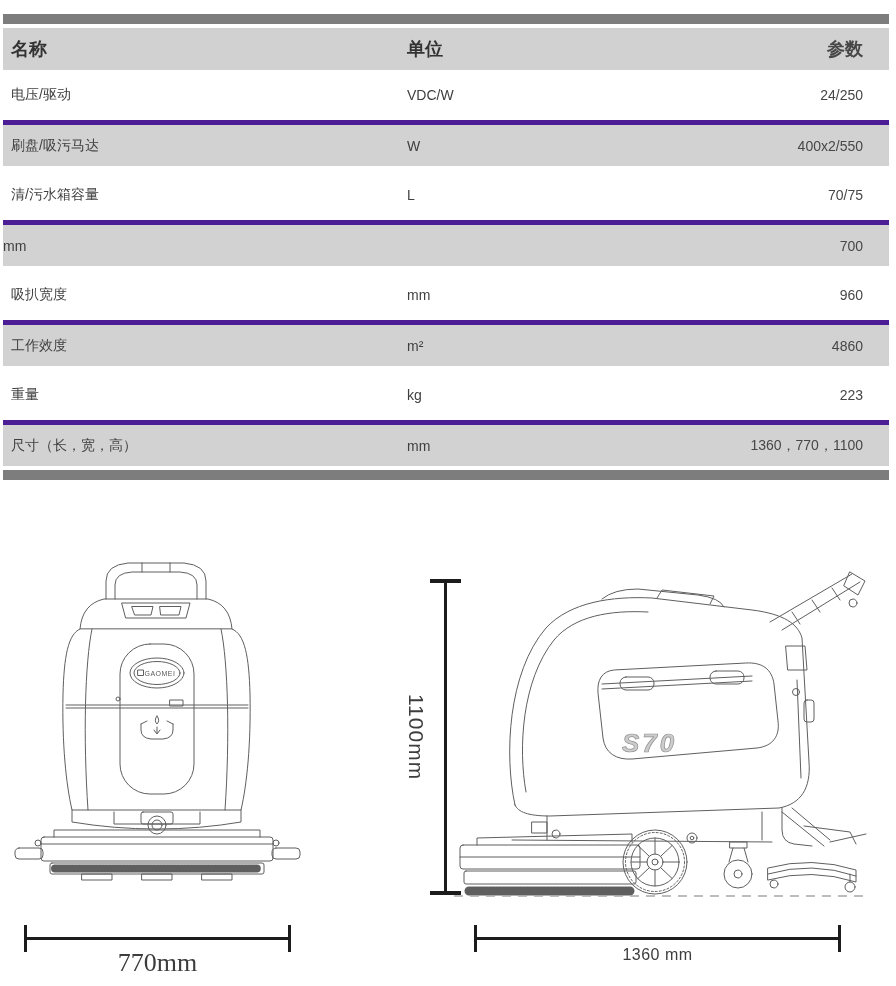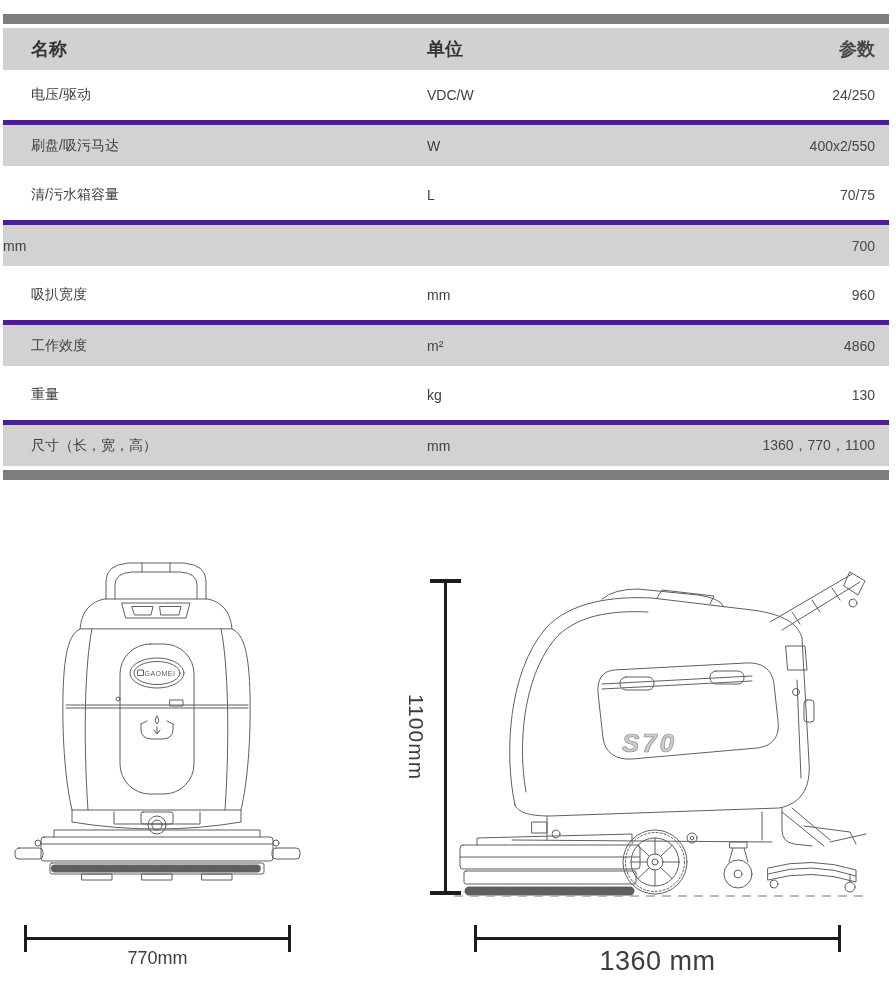--- a/index.html
+++ b/index.html
@@ -11,23 +11,23 @@
   .bar.top{top:14px;}
   .bar.bottom{top:470px;}
 
   
   .spec{position:absolute;left:3px;right:7px;top:28px;}
   .thead{height:42px;background:#d1d1d1;display:flex;align-items:center;
          font-weight:bold;font-size:18px;color:#333333;}
   .trow{height:50px;display:flex;align-items:center;font-size:14px;color:#3f3f3f;
         box-sizing:border-box;background:#fff;}
   .trow.stripe{background:#d2d2d2;border-top:5px solid #4c1d95;border-bottom:4px solid #fff;}
-  .cell-name{width:396px;flex:none;padding-left:28px;}
+  .cell-name{width:396px;flex:none;padding-left:8px;}
   .cell-unit{flex:1;}
-  .cell-value{padding-right:14px;text-align:center;color:#474747;}
+  .cell-value{padding-right:26px;text-align:center;color:#474747;}
 
   
   svg{position:absolute;}
   .front-svg{left:14px;top:532px;}
   .side-svg{left:452px;top:550px;}
 
   
   .dim-h{position:absolute;height:3px;background:#1c1c1c;}
   .dim-h::before,.dim-h::after{content:"";position:absolute;width:3px;height:27px;
       background:#1c1c1c;top:-12px;}
@@ -36,22 +36,22 @@
   .dim-770{left:24px;top:937px;width:267px;}
   .dim-1360{left:474px;top:937px;width:367px;}
 
   .dim-v{position:absolute;width:3px;background:#1c1c1c;left:444px;top:579px;height:316px;}
   .dim-v::before,.dim-v::after{content:"";position:absolute;width:31px;height:4px;
       background:#1c1c1c;left:-14px;}
   .dim-v::before{top:0;}
   .dim-v::after{bottom:0;}
 
   .dim-label{position:absolute;color:#3d3d3d;text-align:center;}
-  .label-770{left:24px;width:267px;top:948px;font-size:18px;}
-  .label-1360{left:474px;width:367px;top:946px;font-size:27px;letter-spacing:0.5px;}
+  .label-770{left:24px;width:267px;top:948px;font-size:26px;font-family:Liberation Serif, serif;}
+  .label-1360{left:474px;width:367px;top:946px;font-size:16px;letter-spacing:0.5px;}
   .vlabel-wrap{position:absolute;left:398px;top:579px;height:316px;width:36px;
       display:flex;align-items:center;justify-content:center;}
   .vlabel-wrap span{writing-mode:vertical-rl;text-orientation:mixed;
       font-size:21px;color:#3d3d3d;letter-spacing:1px;}
 </style>
 </head>
 <body>
 
 <div class="page">
 
@@ -89,21 +89,21 @@
       <div class="cell-value">960</div>
     </div>
     <div class="trow stripe">
       <div class="cell-name">工作效度</div>
       <div class="cell-unit">m²</div>
       <div class="cell-value">4860</div>
     </div>
     <div class="trow">
       <div class="cell-name">重量</div>
       <div class="cell-unit">kg</div>
-      <div class="cell-value">130</div>
+      <div class="cell-value">223</div>
     </div>
     <div class="trow stripe">
       <div class="cell-name">尺寸（长，宽，高）</div>
       <div class="cell-unit">mm</div>
       <div class="cell-value">1360，770，1100</div>
     </div>
   </div>
 
   <div class="bar bottom"></div>
 

